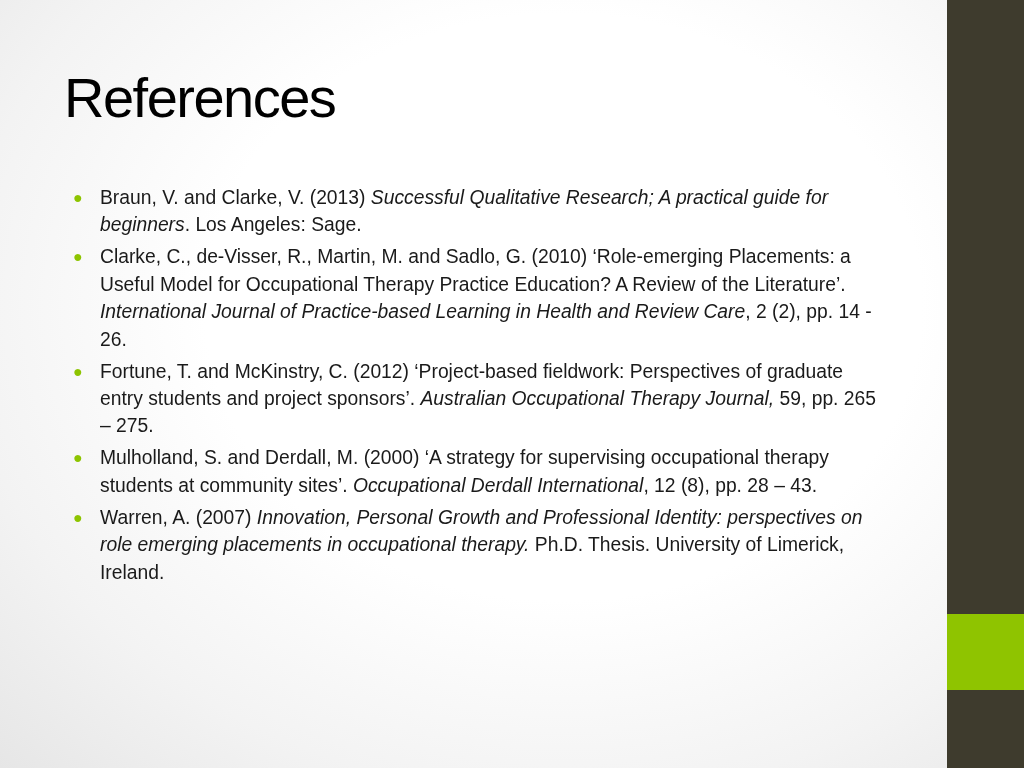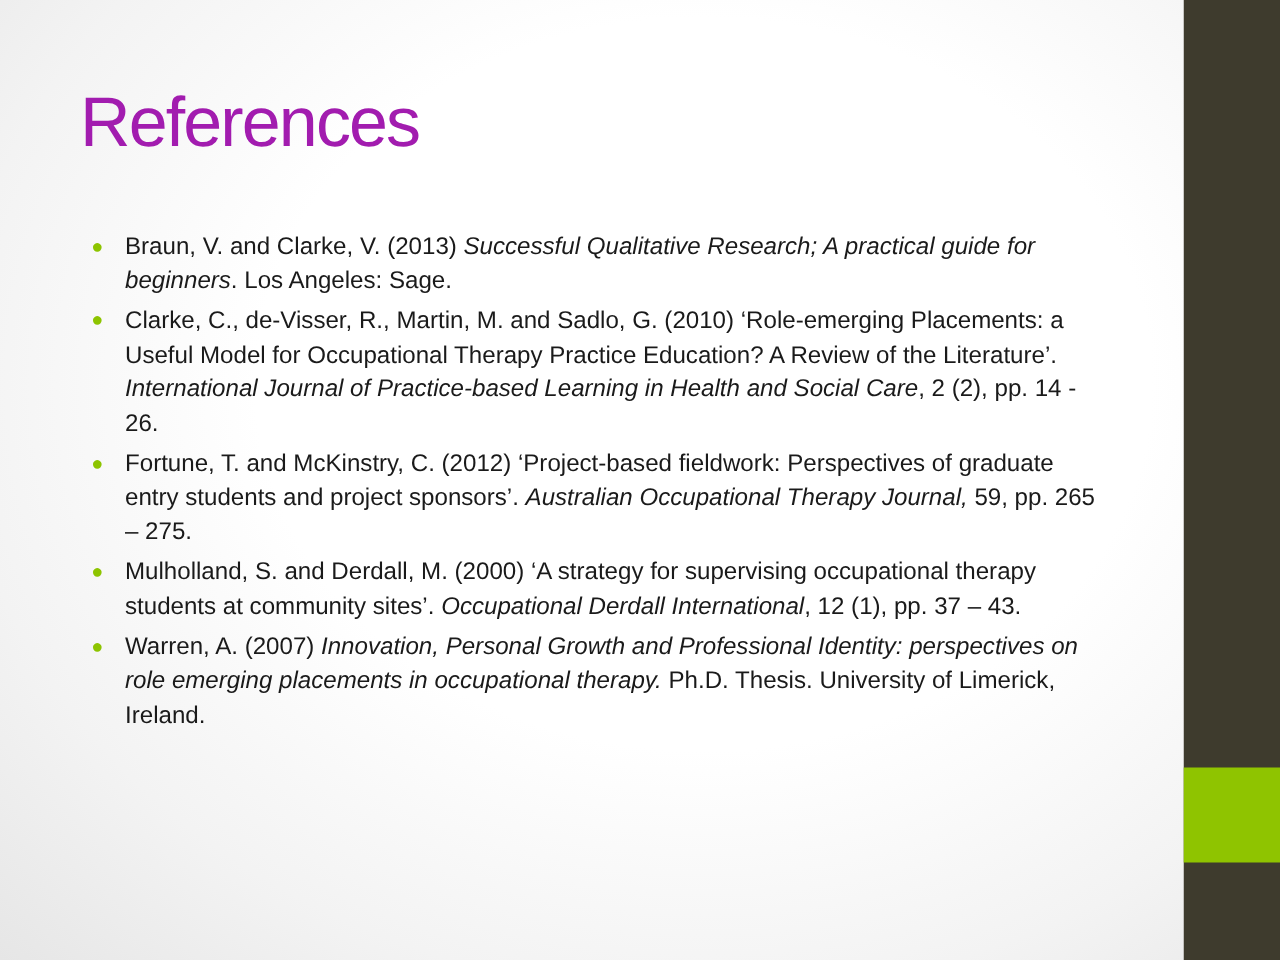--- a/index.html
+++ b/index.html
@@ -69,38 +69,38 @@
     left: 0;
     top: 614px;
     width: 77px;
     height: 76px;
   }
 </style>
 </head>
 <body>
 
 <div class="slide">
-  <h1 class="title" style="color: #a21caf; text-align: right;">References</h1>
+  <h1 class="title" style="color: #000000; text-align: right;">References</h1>
 
   <ul class="refs">
     <li class="ref">
       <span class="bullet" style="color: rgb(141, 196, 0);">●</span>
       <span>Braun, V. and Clarke, V. (2013) </span><span class="ital">Successful Qualitative Research; A practical guide for beginners</span><span>. Los Angeles: Sage.</span>
     </li>
     <li class="ref">
       <span class="bullet" style="color: rgb(141, 196, 0);">●</span>
-      <span>Clarke, C., de-Visser, R., Martin, M. and Sadlo, G. (2010) ‘Role-emerging Placements: a Useful Model for Occupational Therapy Practice Education? A Review of the Literature’. </span><span class="ital">International Journal of Practice-based Learning in Health and Social Care</span><span>, 2 (2), pp. 14 - 26.</span>
+      <span>Clarke, C., de-Visser, R., Martin, M. and Sadlo, G. (2010) ‘Role-emerging Placements: a Useful Model for Occupational Therapy Practice Education? A Review of the Literature’. </span><span class="ital">International Journal of Practice-based Learning in Health and Review Care</span><span>, 2 (2), pp. 14 - 26.</span>
     </li>
     <li class="ref">
       <span class="bullet" style="color: rgb(141, 196, 0);">●</span>
       <span>Fortune, T. and McKinstry, C. (2012) ‘Project-based fieldwork: Perspectives of graduate entry students and project sponsors’.  </span><span class="ital">Australian Occupational Therapy Journal,</span><span> 59, pp. 265 – 275.</span>
     </li>
     <li class="ref">
       <span class="bullet" style="color: rgb(141, 196, 0);">●</span>
-      <span>Mulholland, S. and Derdall, M. (2000) ‘A strategy for supervising occupational therapy students at community sites’. </span><span class="ital">Occupational Derdall International</span><span>, 12 (1), pp. 37 – 43.</span>
+      <span>Mulholland, S. and Derdall, M. (2000) ‘A strategy for supervising occupational therapy students at community sites’. </span><span class="ital">Occupational Derdall International</span><span>, 12 (8), pp. 28 – 43.</span>
     </li>
     <li class="ref">
       <span class="bullet" style="color: rgb(141, 196, 0);">●</span>
       <span>Warren, A. (2007) </span><span class="ital">Innovation, Personal Growth and Professional Identity: perspectives on role emerging placements in occupational therapy.</span><span> Ph.D. Thesis. University of Limerick, Ireland.</span>
     </li>
   </ul>
 </div>
 
 <div class="sidebar" style="background: rgb(62, 59, 45);">
   <div class="sidebar-accent" style="background: rgb(143, 196, 0);"></div>

